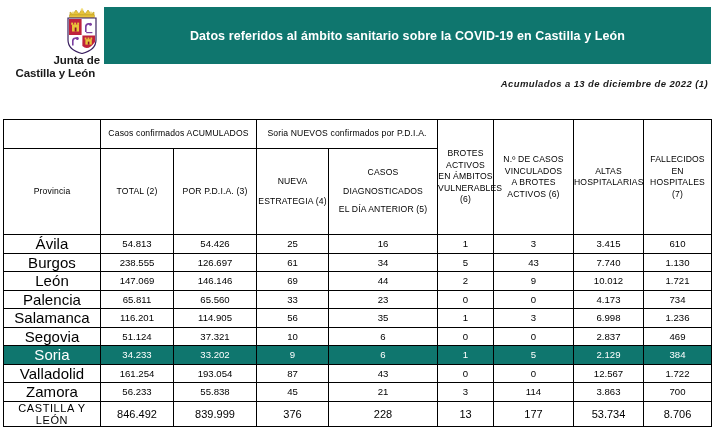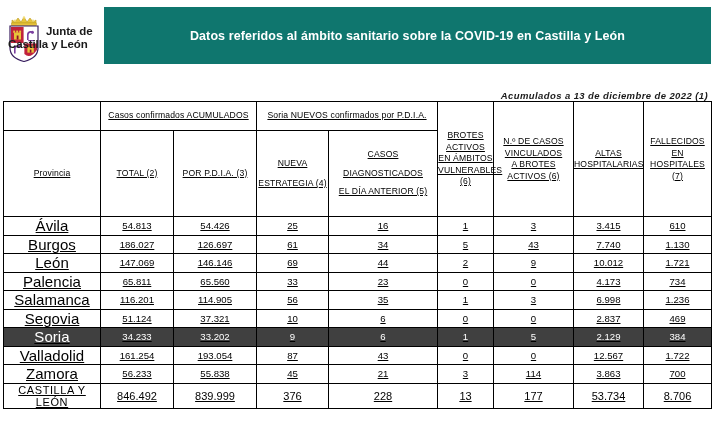--- a/index.html
+++ b/index.html
@@ -22,21 +22,22 @@
     height: 72px;
   }
 
   #logo-block {
     position: absolute;
     left: 6px;
     top: 6px;
     width: 94px;
     height: 64px;
     display: flex;
-    align-items: center;
+    align-items: flex-end;
+    flex-direction: column;
   }
   #coat-of-arms {
     width: 36px;
     height: 48px;
     flex: 0 0 auto;
   }
   #logo-wordmark {
     margin-left: 4px;
     font-size: 11.5px;
     line-height: 13px;
@@ -68,30 +69,28 @@
 
   #accumulated-note {
     position: absolute;
     right: 6px;
     top: 78px;
     font-size: 9.5px;
     font-style: italic;
     font-weight: bold;
     letter-spacing: 0.4px;
     color: #1a1a1a;
-    margin-top: 12px;
   }
 
   
   #data-table-wrap {
     position: absolute;
     left: 3px;
-    top: 101px;
+    top: 119px;
     width: 708px;
-    text-decoration: underline;
   }
   table#covid-table {
     border-collapse: collapse;
     width: 708px;
     table-layout: fixed;
     font-size: 9.5px;
   }
   table#covid-table td,
   table#covid-table th {
     border: 1px solid #000000;
@@ -114,21 +113,21 @@
   tbody tr { height: 18.5px; }
   tbody td.prov-name {
     text-align: left;
     padding-left: 4px;
     font-size: 15px;
     letter-spacing: 0.05px;
   }
   tbody td.num { font-size: 9.6px; }
 
   tr.row-highlight td {
-    background: #404040;
+    background: #0f766e;
     color: #ffffff;
   }
 
   tr.total-row td {
     font-weight: bold;
     font-size: 11px;
     height: 22px;
     border-top: 2px solid #000;
     border-bottom: 2px solid #000;
   }
@@ -268,21 +267,21 @@
           <td class="num">54.426</td>
           <td class="num">25</td>
           <td class="num">16</td>
           <td class="num">1</td>
           <td class="num">3</td>
           <td class="num">3.415</td>
           <td class="num">610</td>
         </tr>
         <tr>
           <td class="prov-name">Burgos</td>
-          <td class="num">186.027</td>
+          <td class="num">238.555</td>
           <td class="num">126.697</td>
           <td class="num">61</td>
           <td class="num">34</td>
           <td class="num">5</td>
           <td class="num">43</td>
           <td class="num">7.740</td>
           <td class="num">1.130</td>
         </tr>
         <tr>
           <td class="prov-name">León</td>

